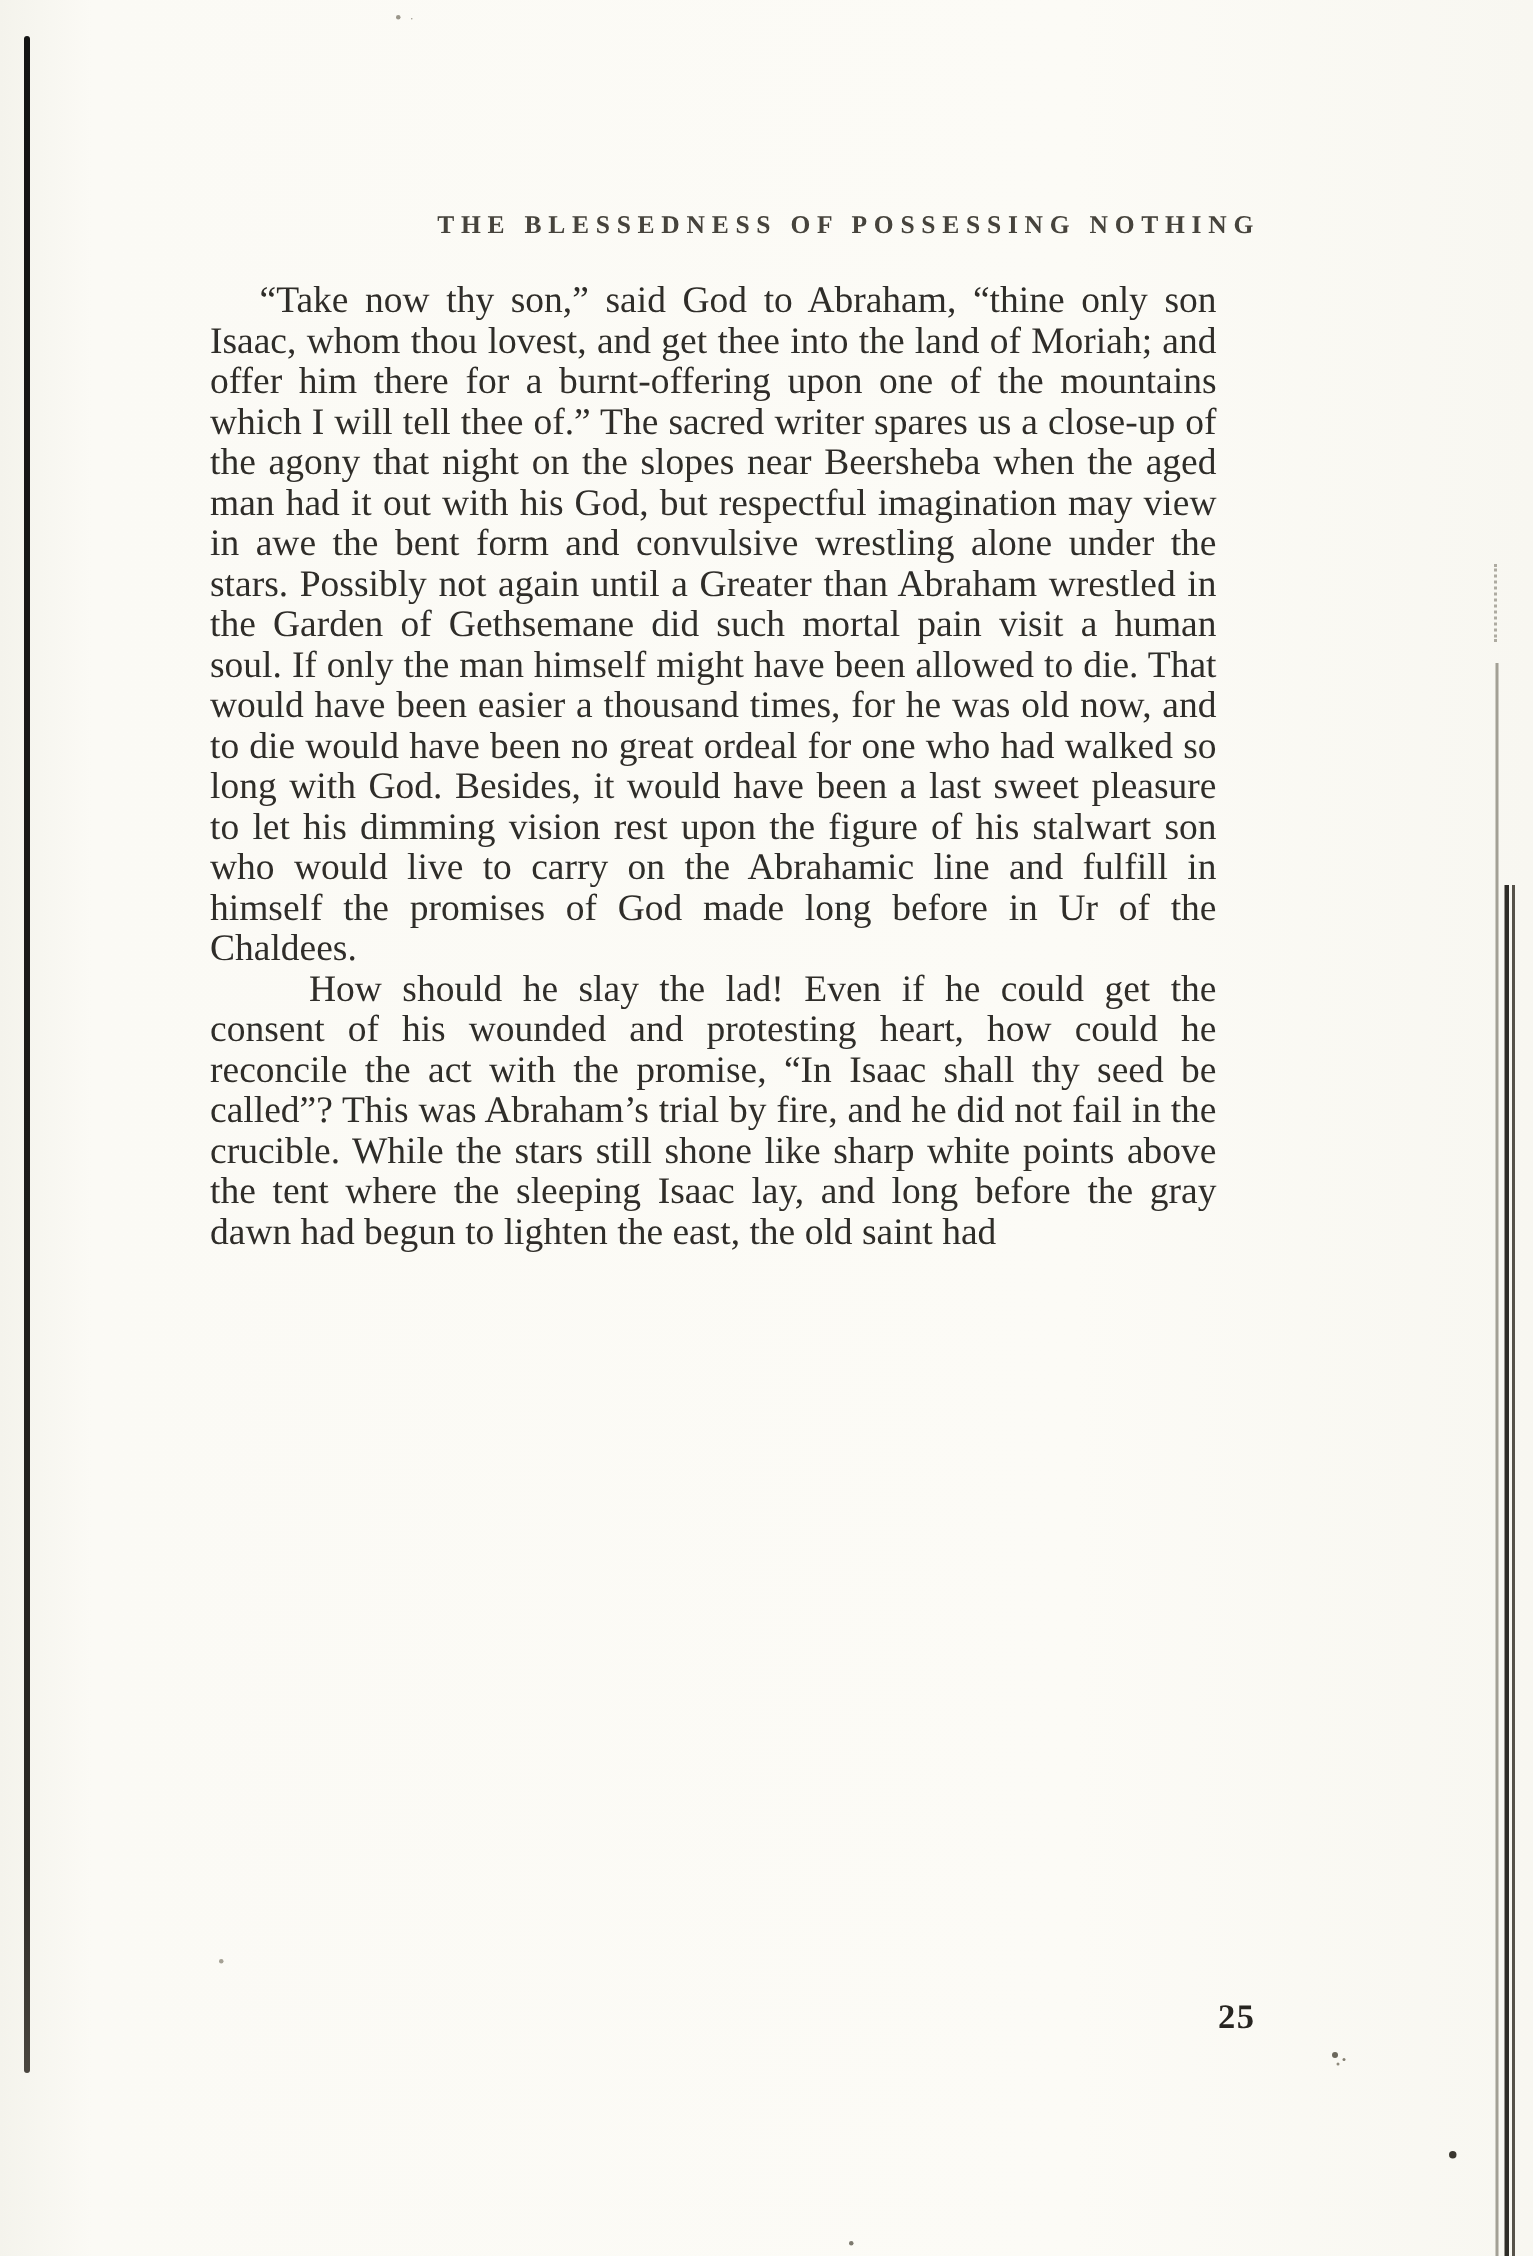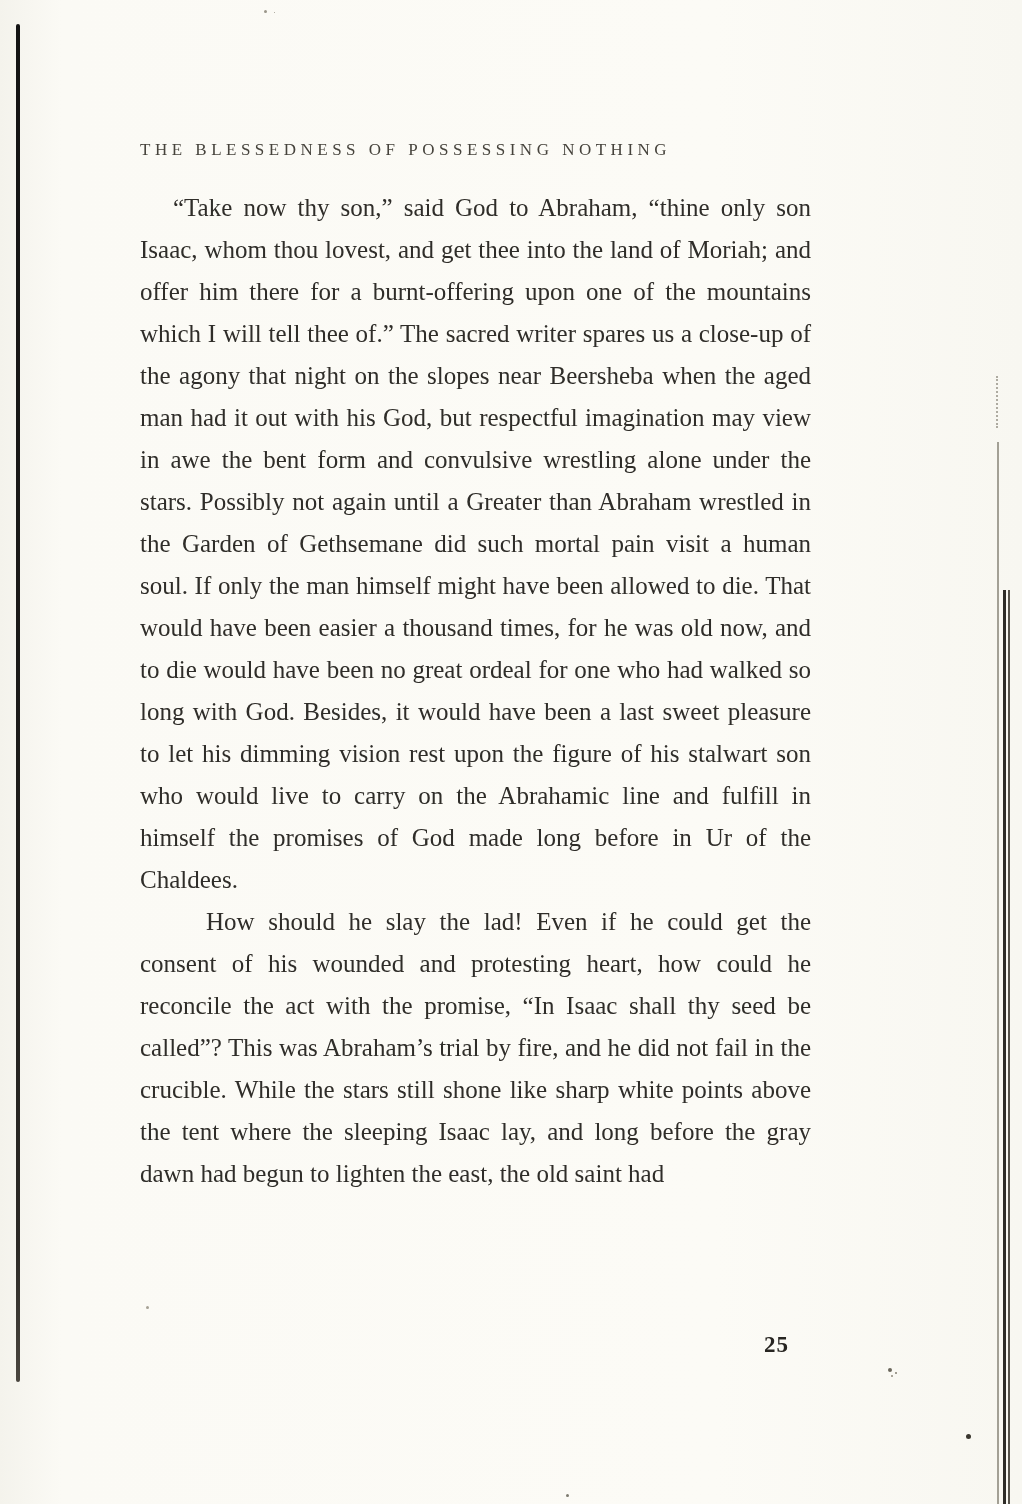--- a/index.html
+++ b/index.html
@@ -28,48 +28,49 @@
     height: 1358px;
     background: linear-gradient(to bottom, #141414 0%, #1d1c1a 55%, #2c2a26 90%, #4a463f 100%);
     border-radius: 2px;
   }
   .running-header {
     position: absolute;
     left: 140px;
     top: 140px;
     width: 700px;
     font-size: 17px;
-    font-weight: 400;
+    font-weight: 700;
     letter-spacing: 4.5px;
     color: #46433c;
     white-space: nowrap;
+    text-align: right;
   }
   .text-block {
     position: absolute;
     left: 140px;
     top: 187px;
     width: 671px;
     font-size: 25px;
-    line-height: 42px;
+    line-height: 27px;
     text-align: justify;
     color: #2f2d29;
   }
   .text-block p {
     margin: 0;
   }
   .para-first {
     text-indent: 33px;
   }
   .para-second {
     text-indent: 66px;
     font-family: Liberation Serif, serif;
   }
   .page-number {
     position: absolute;
-    left: 764px;
+    left: 812px;
     top: 1332px;
     font-size: 23px;
     font-weight: bold;
     letter-spacing: 1px;
     color: #272521;
   }
   
   .edge-line {
     position: absolute;
   }

